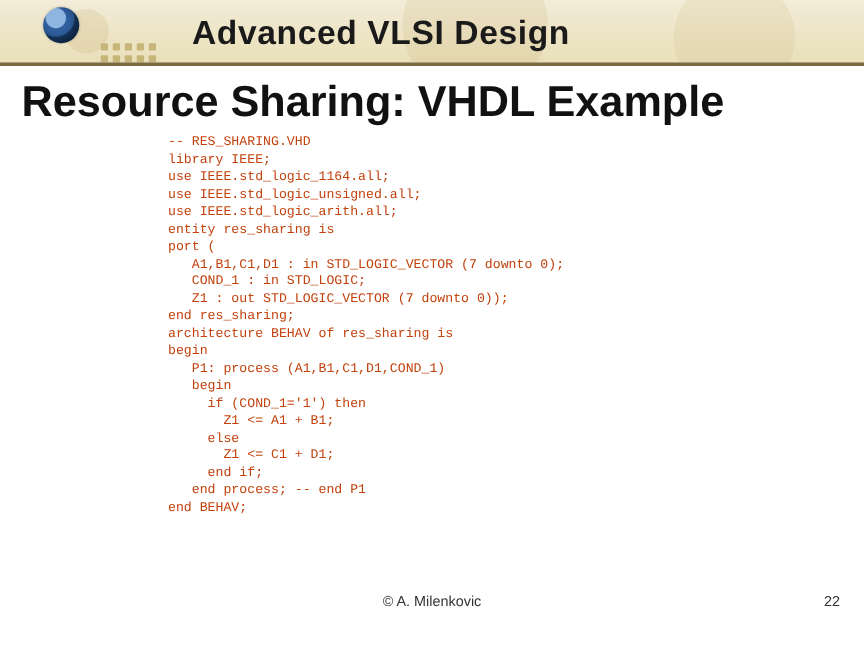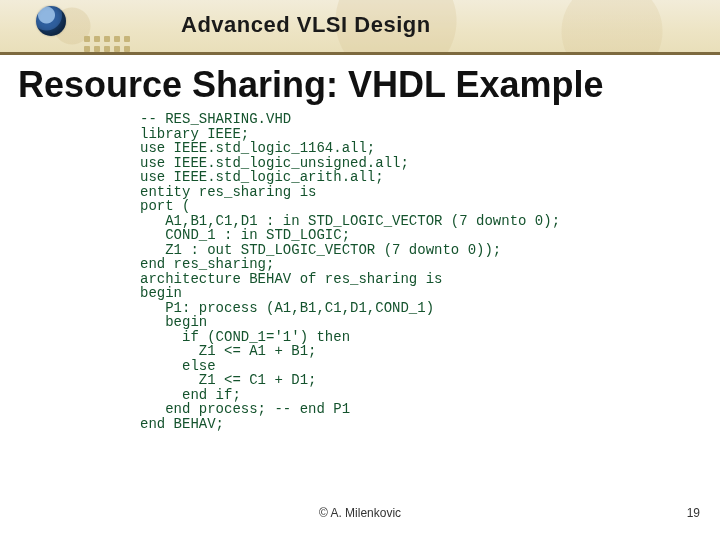--- a/index.html
+++ b/index.html
@@ -59,25 +59,24 @@
     width: 6px;
     height: 6px;
     background: #c7b57a;
     border-radius: 1px;
     display: block;
   }
   .header-title {
     position: absolute;
     top: 12px;
     left: 160px;
-    font-size: 22px;
+    font-size: 28px;
     font-weight: bold;
     color: #1a1a1a;
     letter-spacing: 0.5px;
-    margin-left: 21px;
   }
   .line1 {
     position: absolute;
     top: 52px;
     left: 0;
     right: 0;
     height: 3px;
     background: #7d6a3f;
   }
   .slide-title {
@@ -87,28 +86,28 @@
     font-size: 36px;
     font-weight: bold;
     color: #111;
   }
   .code {
     position: absolute;
     top: 112px;
     left: 140px;
     right: 40px;
     font-family: "Courier New", Courier, monospace;
-    font-size: 14px;
+    font-size: 11px;
     line-height: 14.5px;
     white-space: pre;
-    color: #14532d;
+    color: #c2410c;
   }
   .footer {
     position: absolute;
-    bottom: 16px;
+    bottom: 28px;
     left: 0;
     right: 0;
     height: 18px;
   }
   .copyright {
     position: absolute;
     left: 50%;
     transform: translateX(-50%);
     font-size: 12px;
     color: #333;
@@ -164,16 +163,16 @@
      if (COND_1='1') then
        Z1 &lt;= A1 + B1;
      else
        Z1 &lt;= C1 + D1;
      end if;
    end process; -- end P1
 end BEHAV;</div>
 
   <div class="footer">
     <span class="copyright">© A. Milenkovic</span>
-    <span class="pagenum">19</span>
+    <span class="pagenum">22</span>
   </div>
 
 </div>
 
 </body></html>

